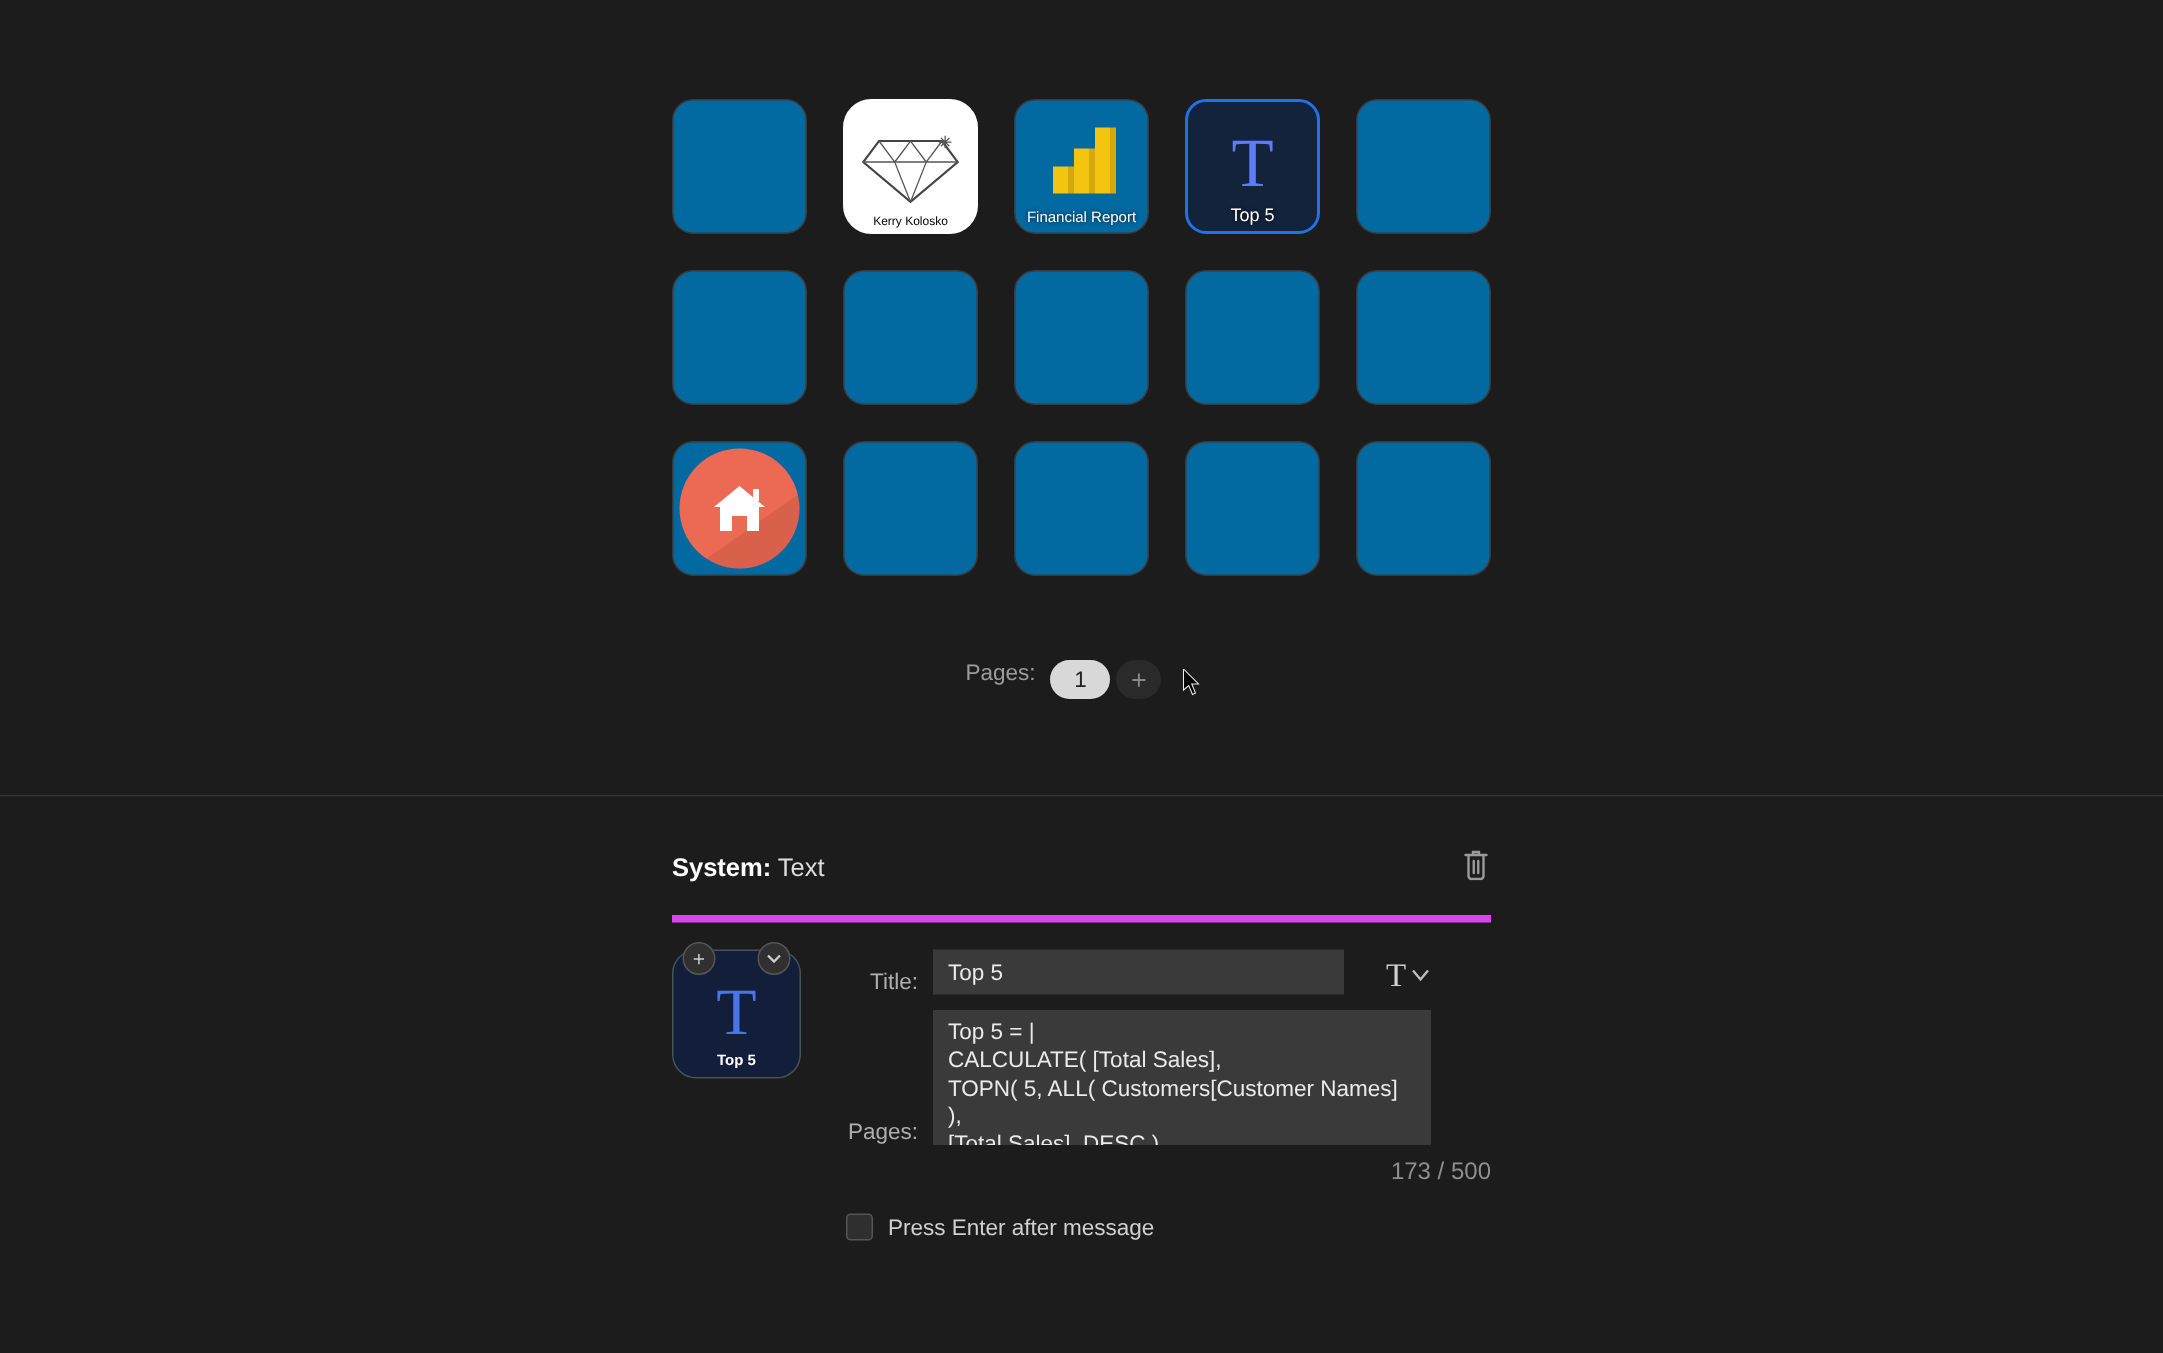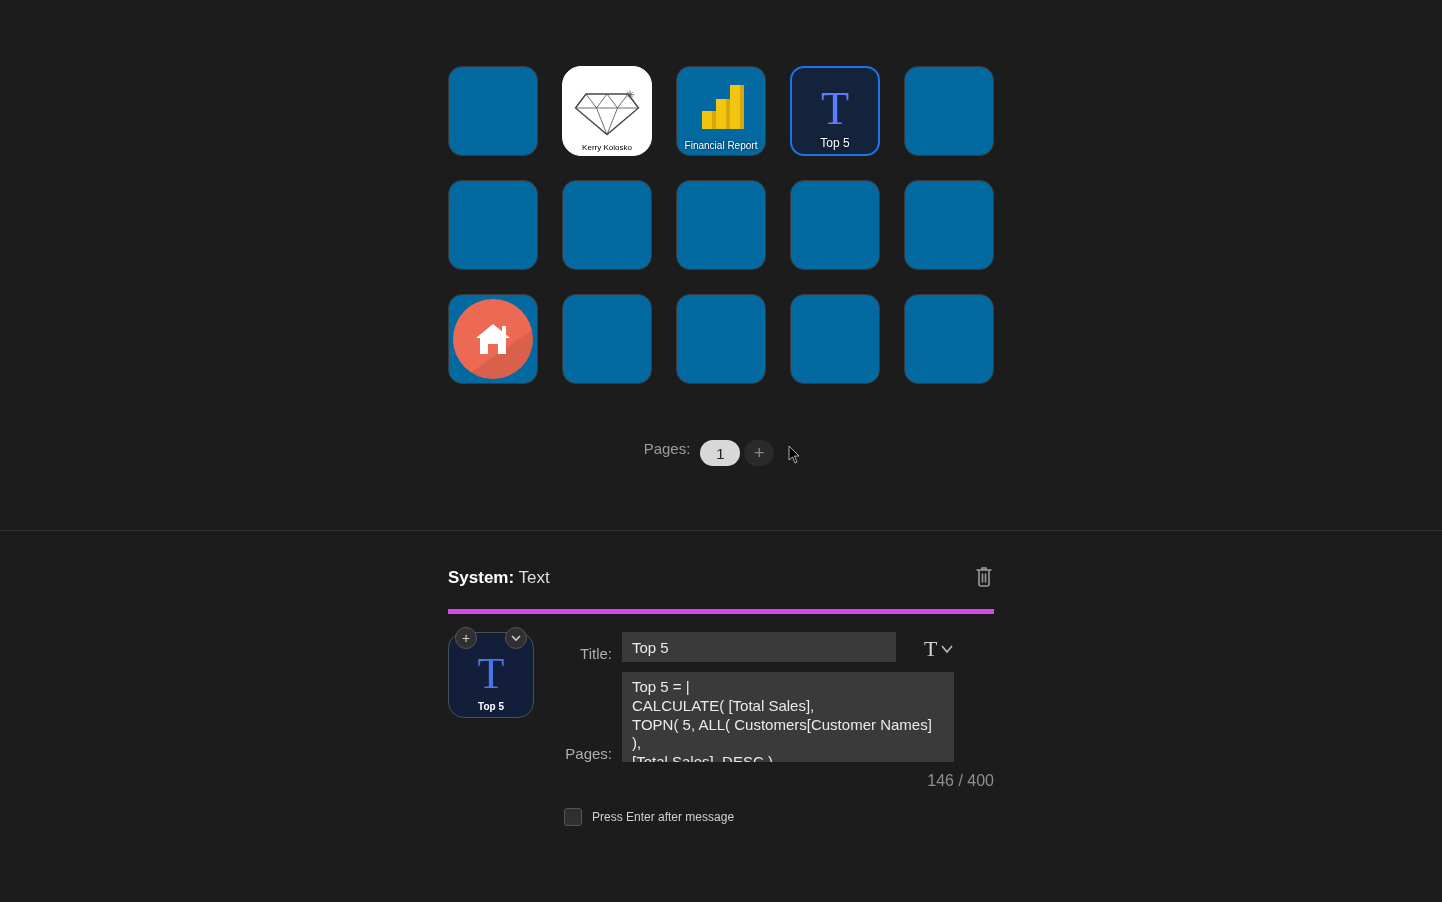--- a/index.html
+++ b/index.html
@@ -208,21 +208,21 @@
     margin-left: 18px; padding-top:4px;
   }
   .type-T { font-family:"Times New Roman",serif; font-size:22px; color:#cfcfcf; }
   .type-picker svg{ width:12px;height:10px;}
 
   .counter { text-align:right; color:#8f8f8f; font-size:16px; padding-right:0px;}
   .checkbox-row { display:flex; align-items:center; gap:10px; margin-top:18px; margin-left:0px;}
   .checkbox {
     width:18px;height:18px; border:1.5px solid #555; background:#2f2f2f; border-radius:3px;
   }
-  .checkbox-label{ font-size:12px; color:#d0d0d0;text-align:right;}
+  .checkbox-label{ font-size:15px; color:#d0d0d0;text-align:right;}
 
   .cursor {
     position: absolute;
     width: 14px; height: 18px;
     pointer-events: none;
   }
 </style>
 </head>
 <body>
 
@@ -325,21 +325,21 @@
           </span>
         </div>
         <div class="field-row">
           <span class="field-label">Pages:</span>
           <textarea class="textarea" style="">Top 5 = |
 CALCULATE( [Total Sales],
 TOPN( 5, ALL( Customers[Customer Names] ),
 [Total Sales], DESC ),
      VALUES( Customers[Customer Names] ) ) )</textarea>
         </div>
-        <div class="counter">146 / 400</div>
+        <div class="counter">173 / 500</div>
         <div class="checkbox-row">
           <div class="checkbox"></div>
           <span class="checkbox-label">Press Enter after message</span>
         </div>
       </div>
     </div>
   </div>
 </div>
 
 </body></html>

